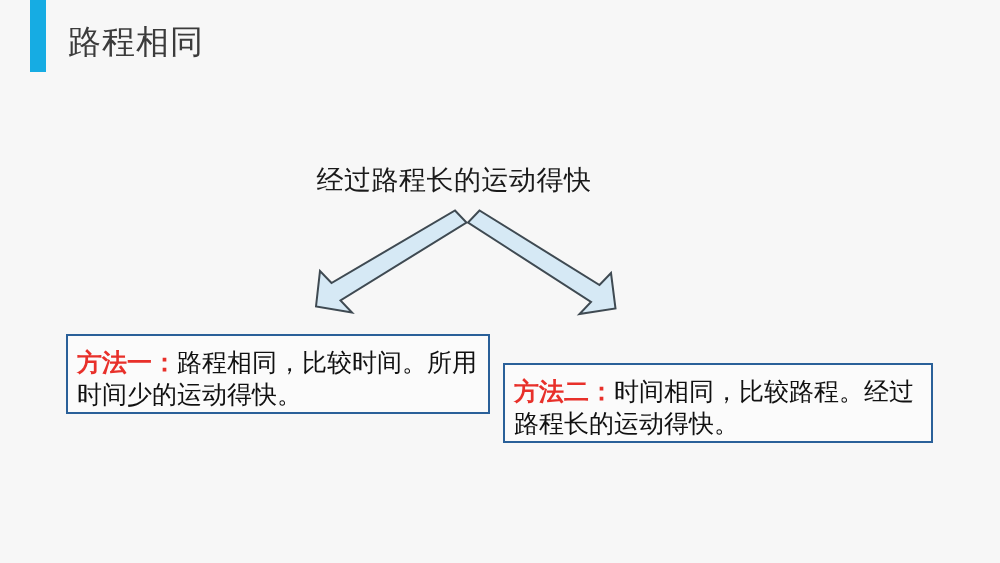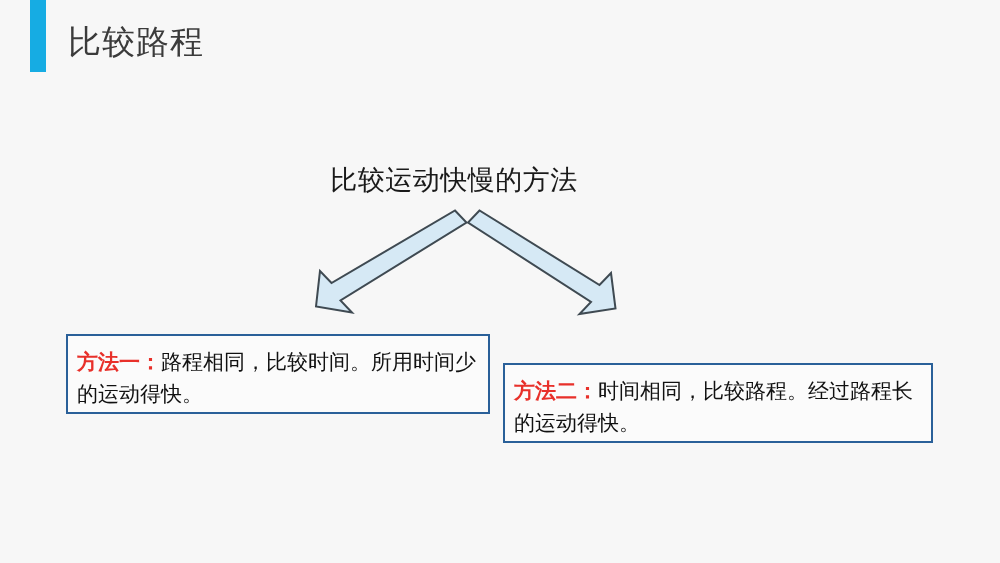--- a/index.html
+++ b/index.html
@@ -78,39 +78,39 @@
     height: 80px;
   }
   #method-box-right {
     left: 503px;
     top: 334px;
     width: 430px;
     height: 80px;
     margin-top: 29px;
   }
   .method-text {
-    font-size: 21px;
+    font-size: 25px;
     line-height: 32px;
     color: #111111;
     letter-spacing: 0px;
   }
   .method-label {
     color: #e8302a;
     font-weight: bold;
   }
 </style>
 </head>
 <body>
 
 <div id="slide">
 
   <div id="title-accent-bar"></div>
-  <div id="slide-title">比较路程</div>
+  <div id="slide-title">路程相同</div>
 
-  <div id="central-heading">比较运动快慢的方法</div>
+  <div id="central-heading">经过路程长的运动得快</div>
 
   <svg id="arrow-layer" width="1000" height="563" viewBox="0 0 1000 563">
 
     <g>
       <polygon points="455.0,210.5 466.5,222.5 340.5,300.5 352.0,312.5 316.0,306.5 320.0,271.0 331.5,283.0" fill="#d6e9f5" stroke="#3f4a52" stroke-width="2" stroke-linejoin="miter"></polygon>
     </g>
 
     <g>
       <polygon points="479.5,210.5 468.0,222.5 591.0,302.0 579.5,314.0 615.5,308.5 611.0,273.0 599.5,285.0" fill="#d6e9f5" stroke="#3f4a52" stroke-width="2" stroke-linejoin="miter"></polygon>
     </g>

